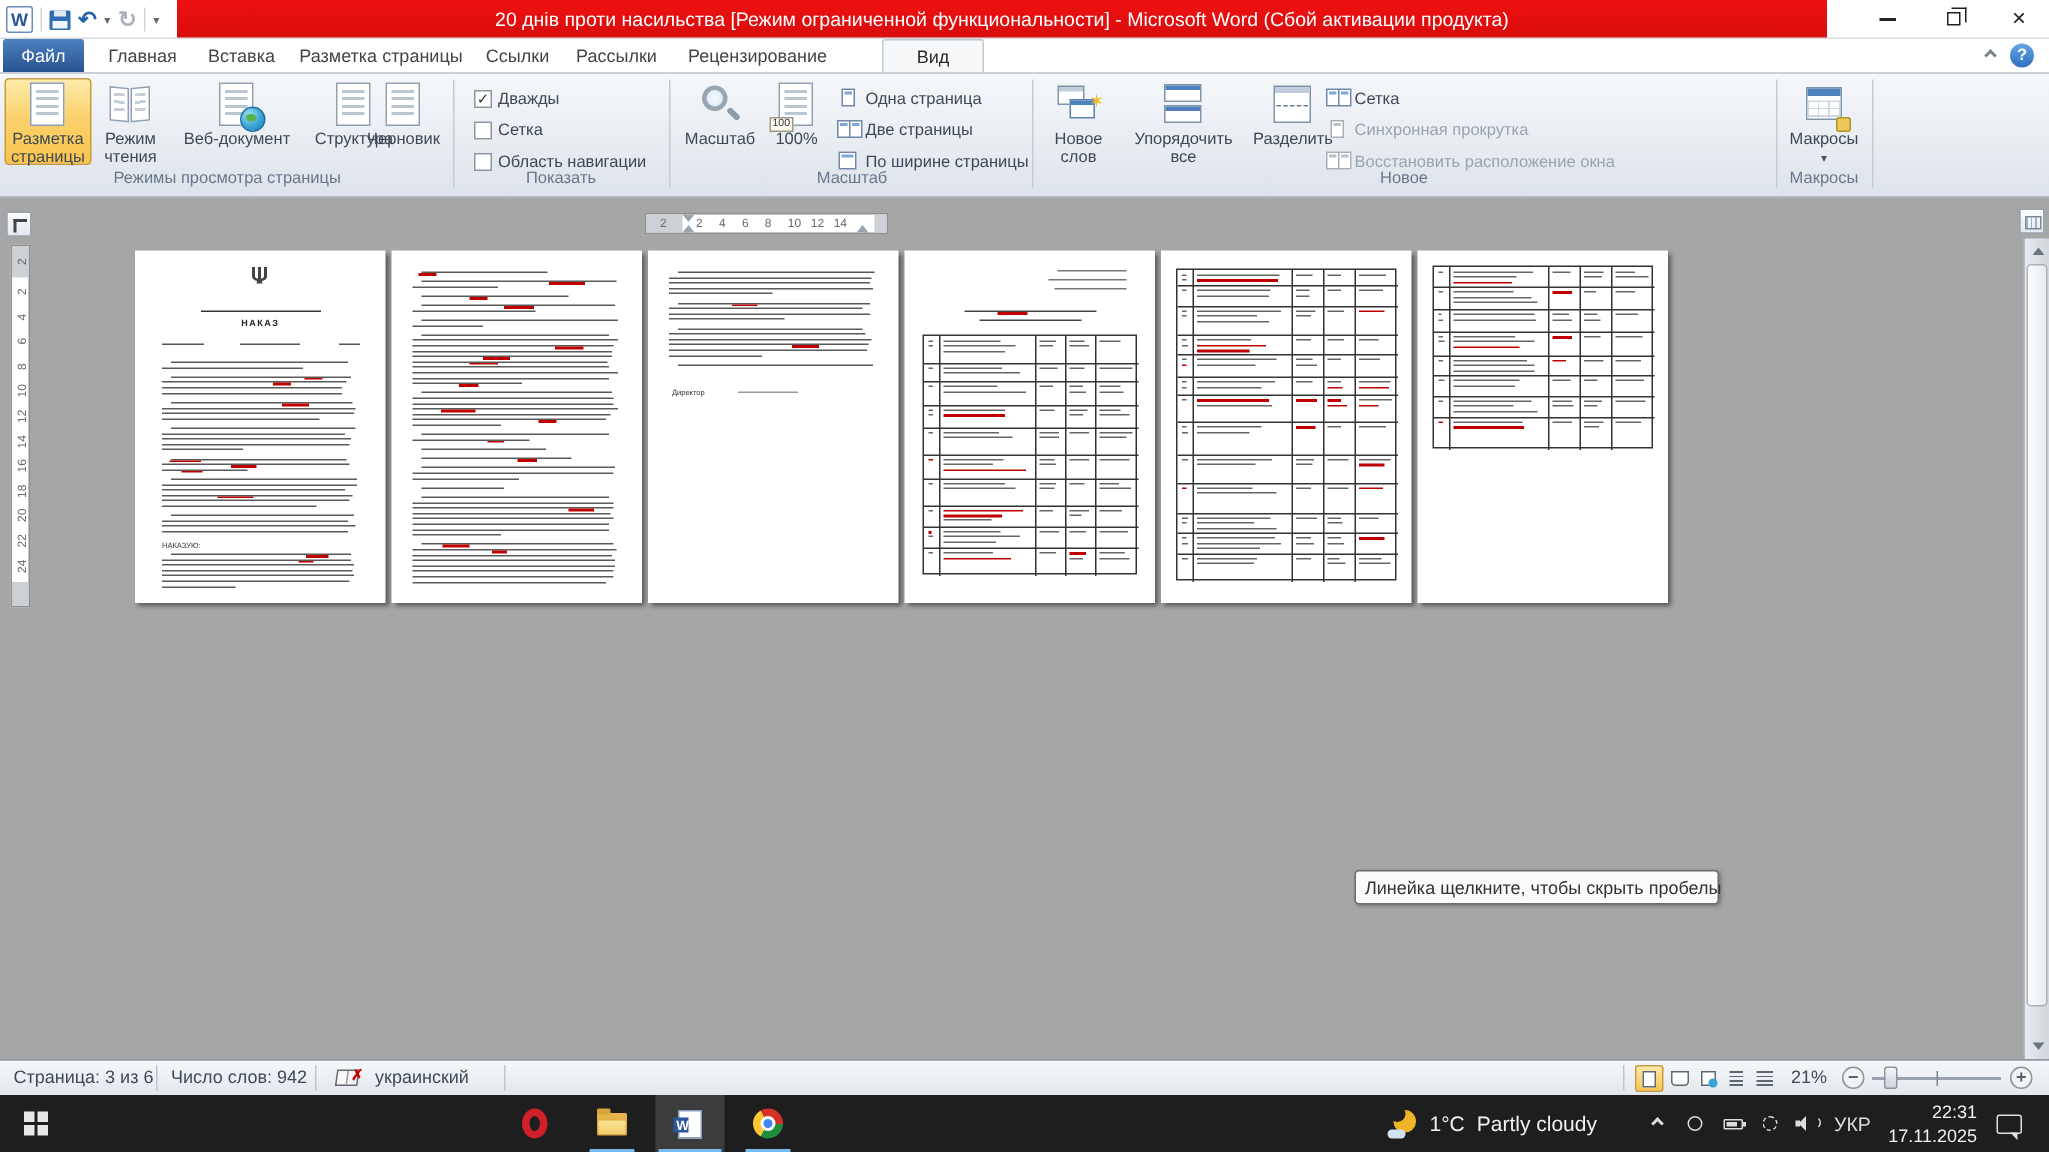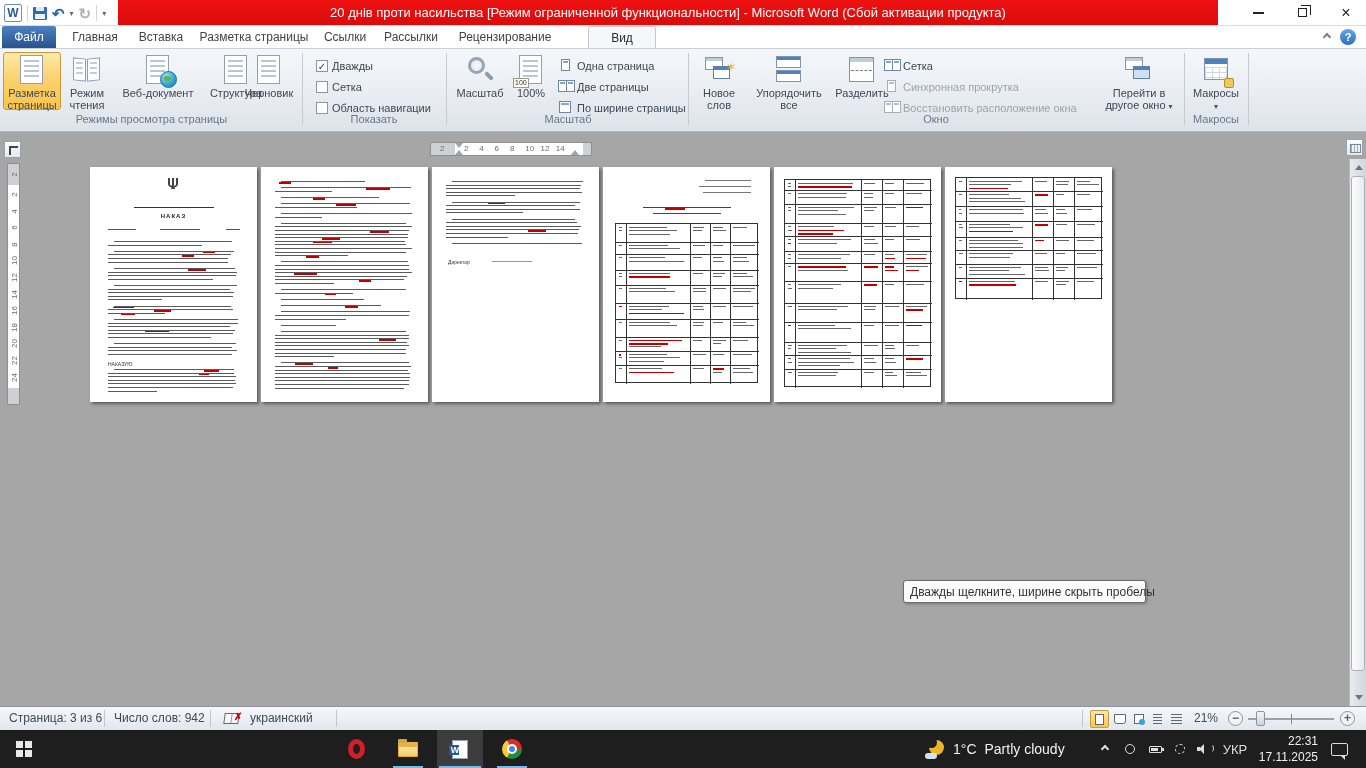--- a/index.html
+++ b/index.html
@@ -341,28 +341,21 @@
         </span>
       <span>Синхронная прокрутка</span>
     </div>
     <div class="sitem disabled" style="left:884px;top:50px;">
       <span class="mi gray">
           <span class="mi-pg mi-pg2a"></span>
           <span class="mi-pg mi-pg2b"></span>
         </span>
       <span>Восстановить расположение окна</span>
     </div>
-    <div class="rbtn" style="left:1096px;width:86px;">
-      <div class="ric">
-          <div class="win-back"></div>
-          <div class="win-front" style="background:#cfe0f2;"></div>
-        </div>
-      <div class="rlabel"><span>Перейти в другое окно</span> <span class="ddcaret">▾</span></div>
-    </div>
-    <div class="grp-label" style="left:690px;width:492px;">Окно</div>
+    <div class="grp-label" style="left:690px;width:492px;">Новое</div>
     <div class="grp-sep" style="left:1184px;"></div>
 
     <div class="rbtn" style="left:1188px;width:56px;">
       <div class="ric">
           <div class="mac-tbl"></div>
           <div class="mac-scroll"></div>
         </div>
       <div class="rlabel"><span>Макросы</span><br><span class="ddcaret">▾</span></div>
     </div>
     <div class="grp-label" style="left:1186px;width:60px;">Макросы</div>
@@ -855,21 +848,21 @@
             <div class="pl" style="left: 13.29px; top: 106.136px; width: 46.4335px; background: rgb(192, 0, 0); height: 1.6px;"></div>
             <div class="pl" style="left: 79.44px; top: 102.736px; width: 12.4373px; height: 1px; background: rgb(102, 102, 102);"></div>
             <div class="pl" style="left: 100.02px; top: 102.736px; width: 12.8692px; height: 1px; background: rgb(102, 102, 102);"></div>
             <div class="pl" style="left: 100.02px; top: 106.136px; width: 10.381px; height: 1px; background: rgb(102, 102, 102);"></div>
             <div class="pl" style="left: 120.6px; top: 102.736px; width: 17.6231px; height: 1px; background: rgb(102, 102, 102);"></div>
           </div>
         </div>
       </div>
 
     <div id="tooltip">
-      <span>Дважды щелкните, ширине скрыть пробелы</span>
+      <span>Линейка щелкните, чтобы скрыть пробелы</span>
     </div>
 
     <div id="ruler-toggle"></div>
     <div id="vscroll">
       <div class="scr-arrow" style="top:0;">
           <div class="tri-up"></div>
         </div>
       <div id="scr-thumb"></div>
       <div class="scr-arrow" style="top:530px;">
           <div class="tri-down"></div>

